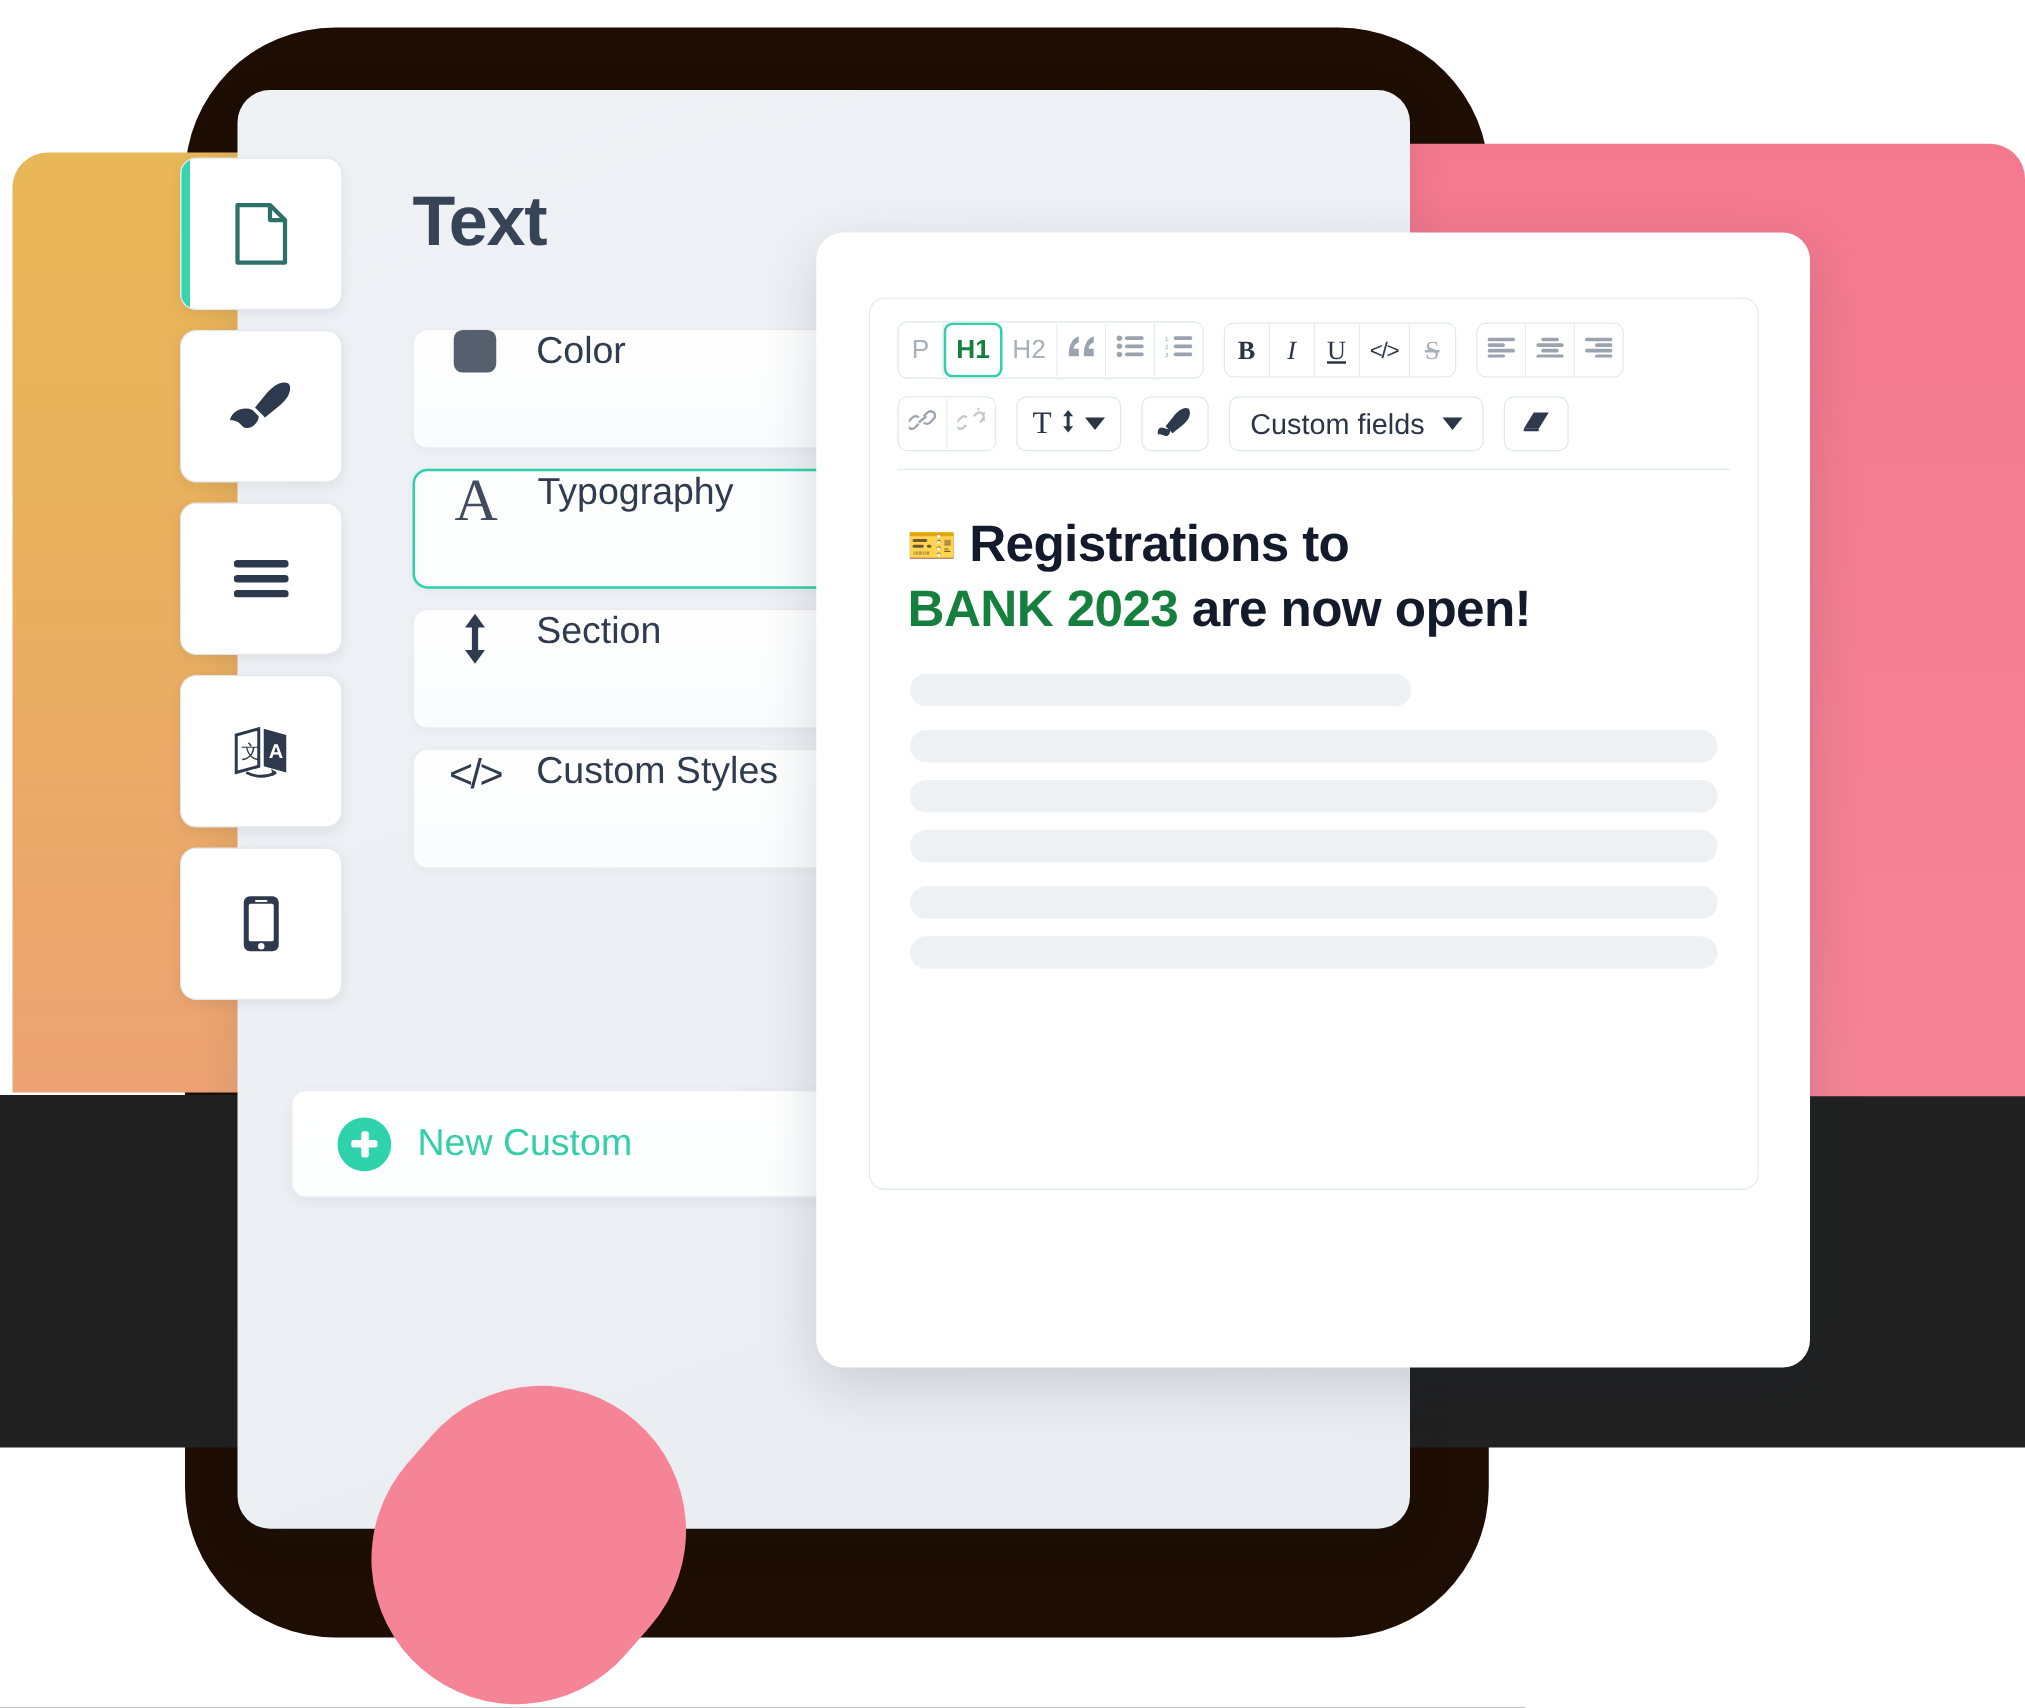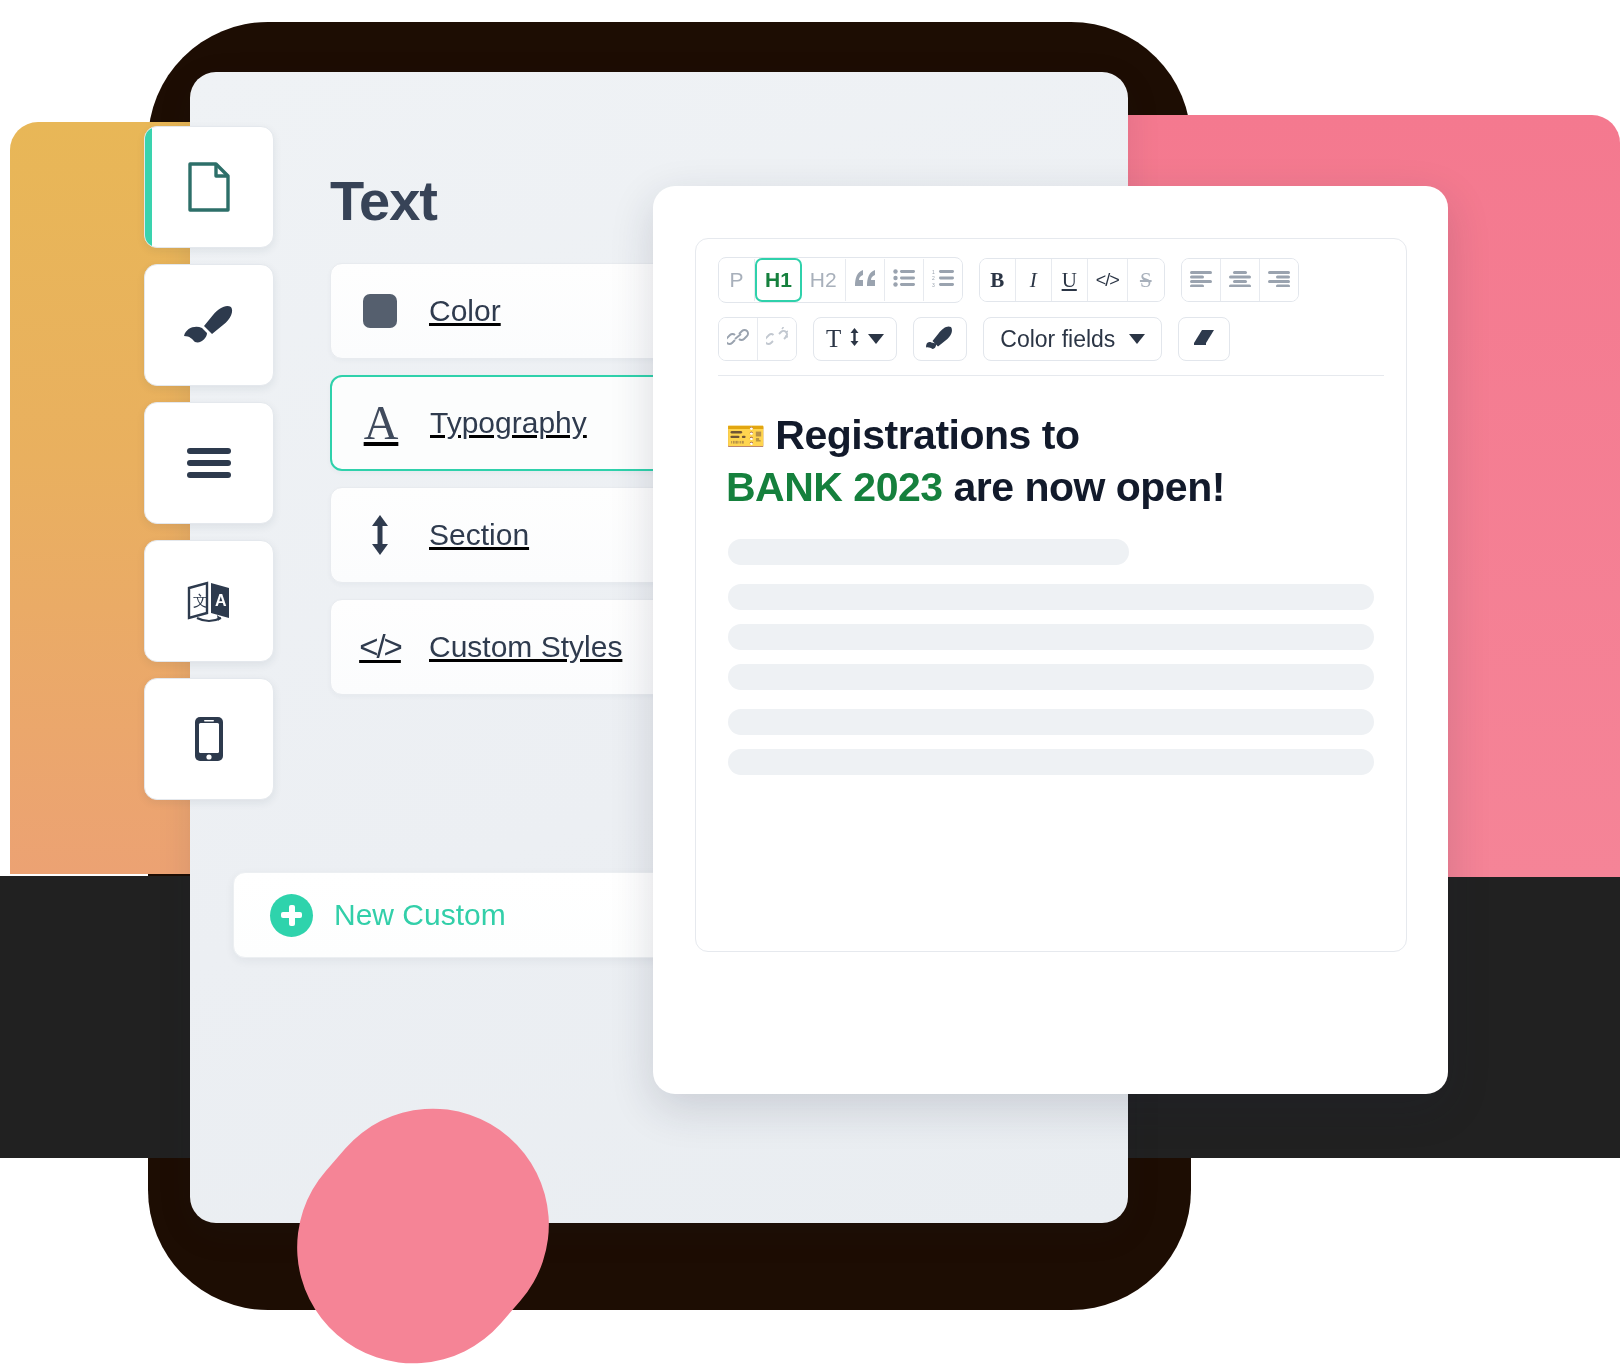--- a/index.html
+++ b/index.html
@@ -67,34 +67,33 @@
     overflow: hidden;
   }
   .rail-btn.active::before {
     content: ""; position: absolute; left: 0; top: 0;
     width: 7px; height: 100%; background: #3ad3ae;
   }
   .rail-btn svg { display: block; }
 
   
   .panel-title {
-    position: absolute; left: 330px; top: 168px;
+    position: absolute; left: 330px; top: 144px;
     font-size: 56px; font-weight: bold; letter-spacing: -1px;
     color: #374357;
   }
   .opt-list { position: absolute; left: 330px; top: 263px; width: 470px; }
   .opt-row {
     height: 96px;
     background: linear-gradient(180deg,#fefefe 0%, #fbfcfd 100%);
     border: 1px solid #e8ebef;
     border-radius: 12px;
     margin-bottom: 16px;
-    display: flex; align-items: center;
+    display: flex; align-items: flex-start;
     box-shadow: 0 2px 5px rgba(35,50,75,.035);
-    text-decoration: underline;
   }
   .opt-row.active { border: 2px solid #2fd1ab; background: #fcfdfd; }
   .opt-ico {
     width: 98px; display: flex; align-items: center; justify-content: center;
     flex-shrink: 0;
   }
   .opt-label { font-size: 30px; color: #2f3b4e; }
   .swatch { width: 34px; height: 34px; background: #555f6e; border-radius: 7px; }
   .serif-a {
     font-family: "Liberation Serif", serif;
@@ -436,21 +435,21 @@
           <div class="tb-solo">
             <span>
               <svg width="28" height="24" viewBox="0 0 28 24">
                 <path d="M25 2 C21.5 0 16.5 3 12.5 8.5 L6.5 16 L12 21.5 L19.5 15.5 C25 11.5 27.5 6 25 2 Z" fill="#2d3a4d"></path>
                 <path d="M5.5 17.5 C1.5 16 0 18.5 0 22.5 C3 22 4.5 23 6.5 24 C9.5 24 10.5 20 10 18.5 Z" fill="#2d3a4d"></path>
               </svg>
             </span>
           </div>
 
           <div class="tb-solo wide">
-            <span>Color fields</span>
+            <span>Custom fields</span>
             <span class="caret" style="margin-left:6px;"></span>
           </div>
 
           <div class="tb-solo">
             <span>
               <svg width="26" height="20" viewBox="0 0 26 20">
                 <path d="M3 16 L11 3 L23 3 L15 16 Z" fill="#2d3a4d"></path>
                 <path d="M3 16 L15 16 L15 18 L3 18 Z" fill="#2d3a4d"></path>
               </svg>
             </span>

